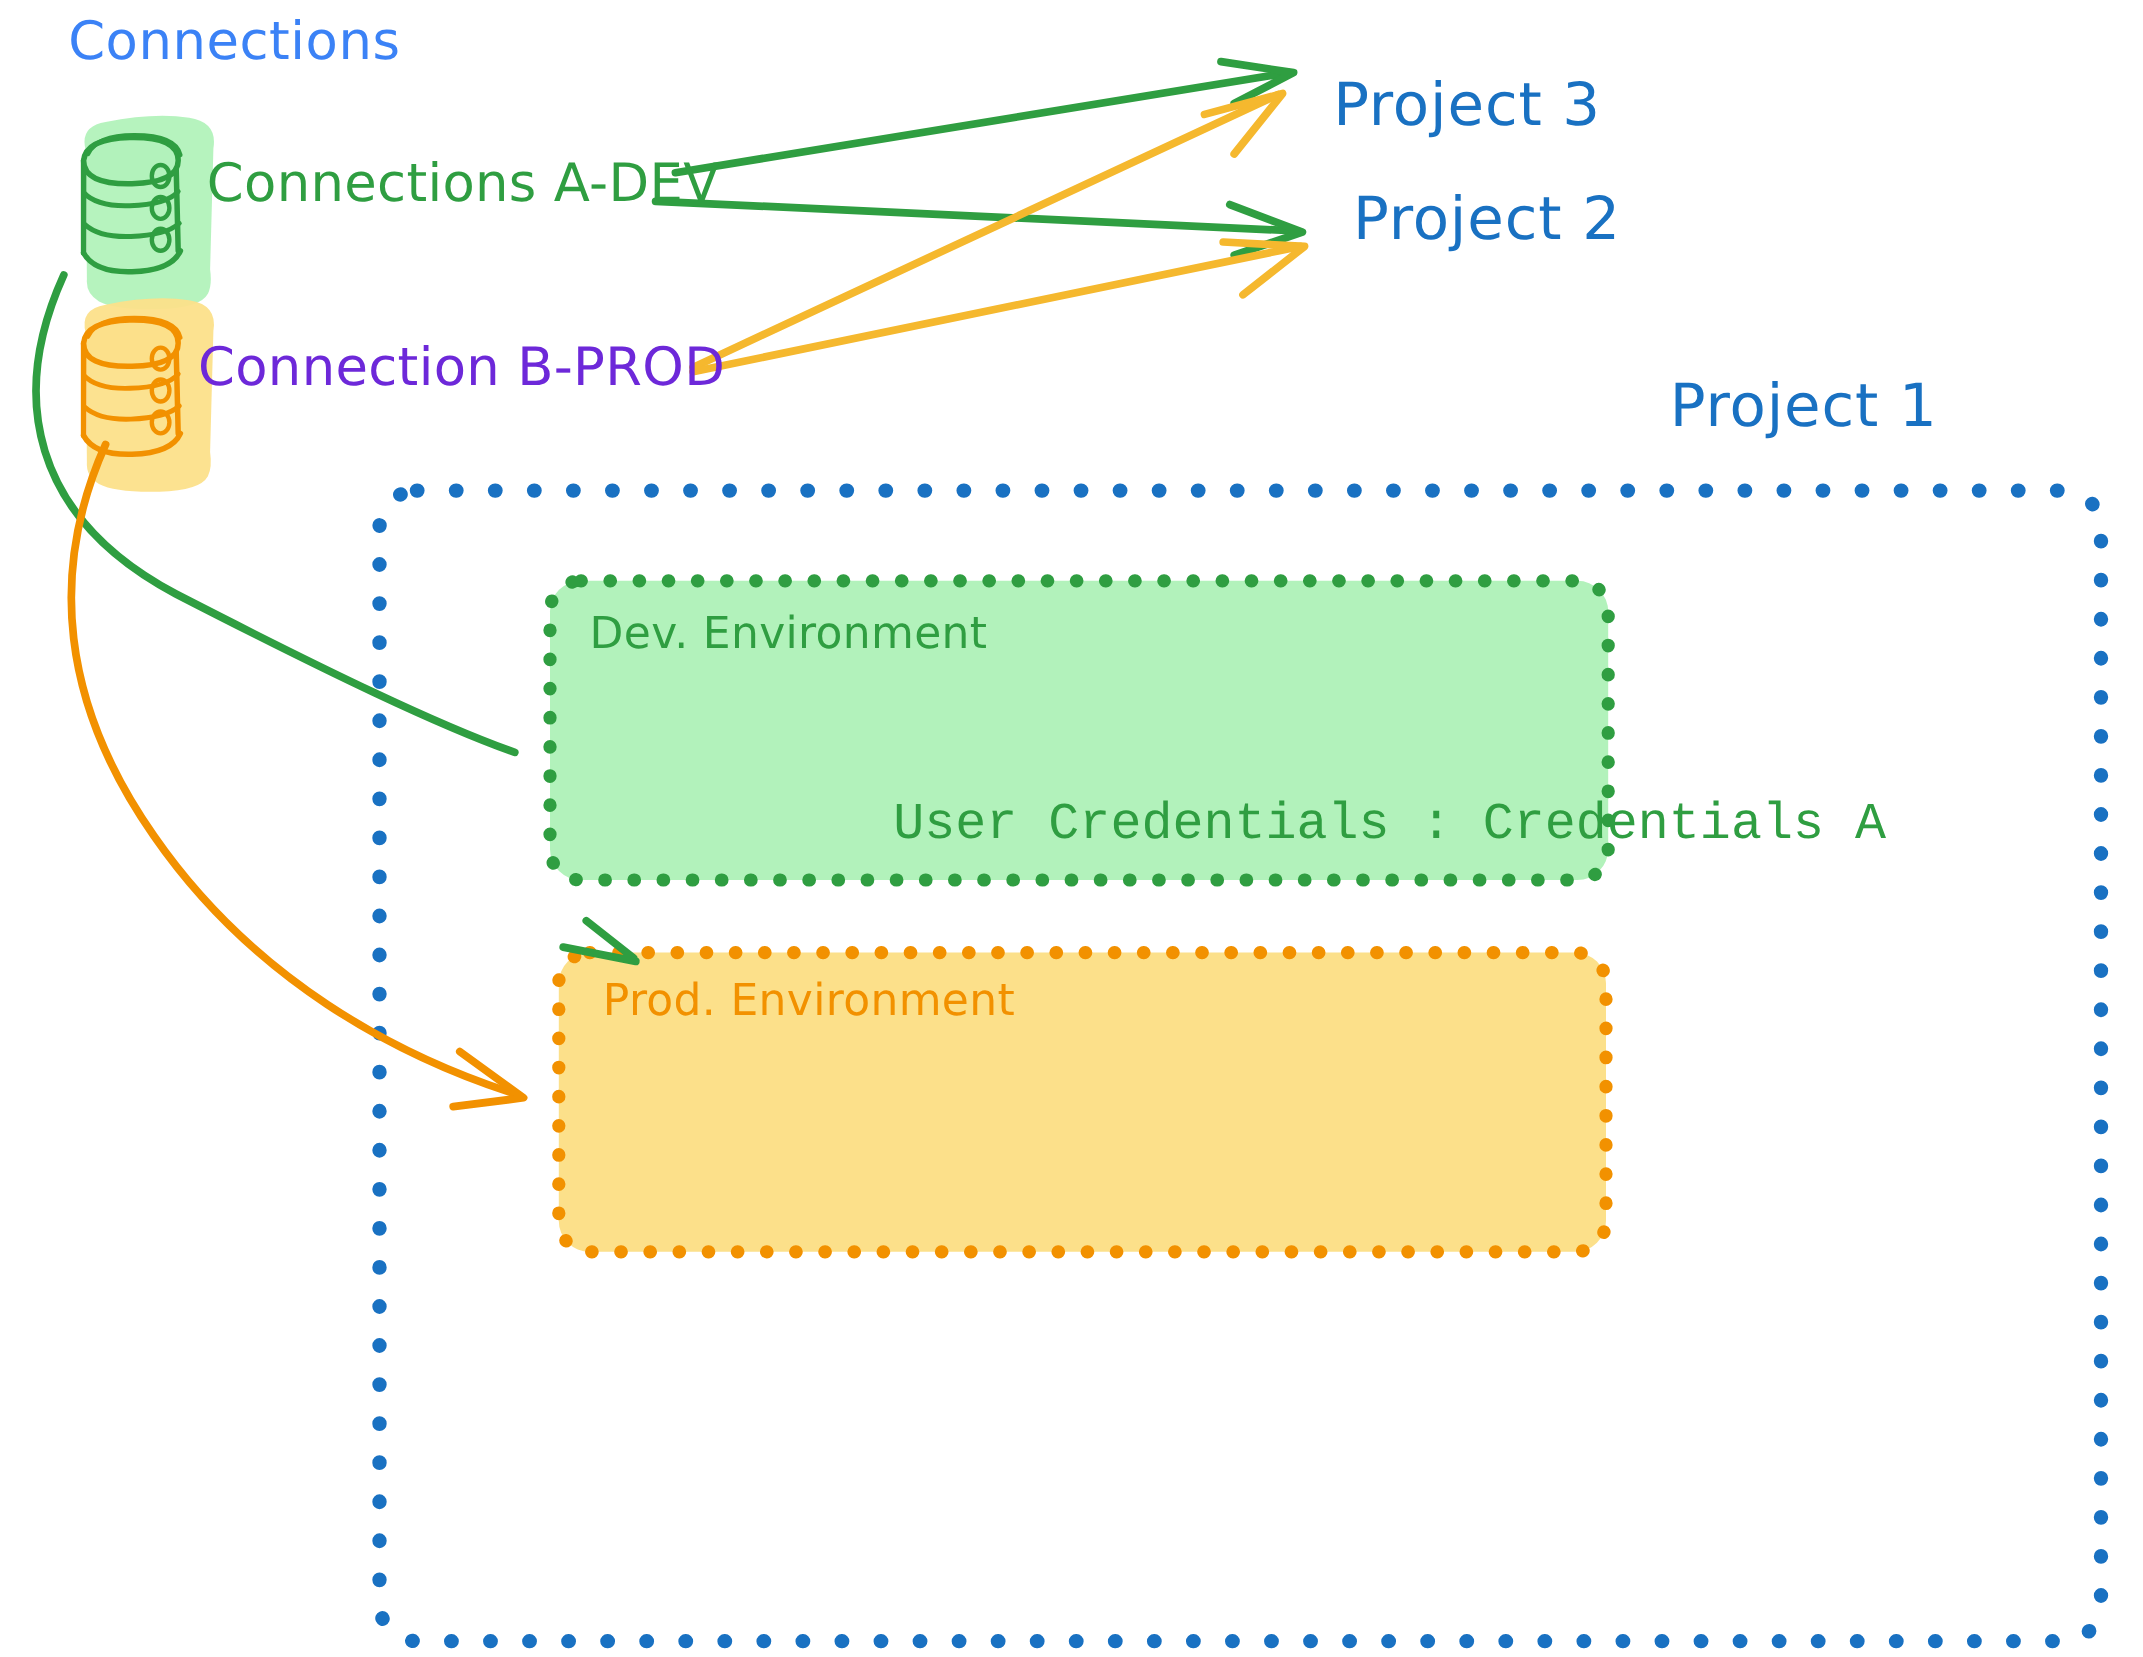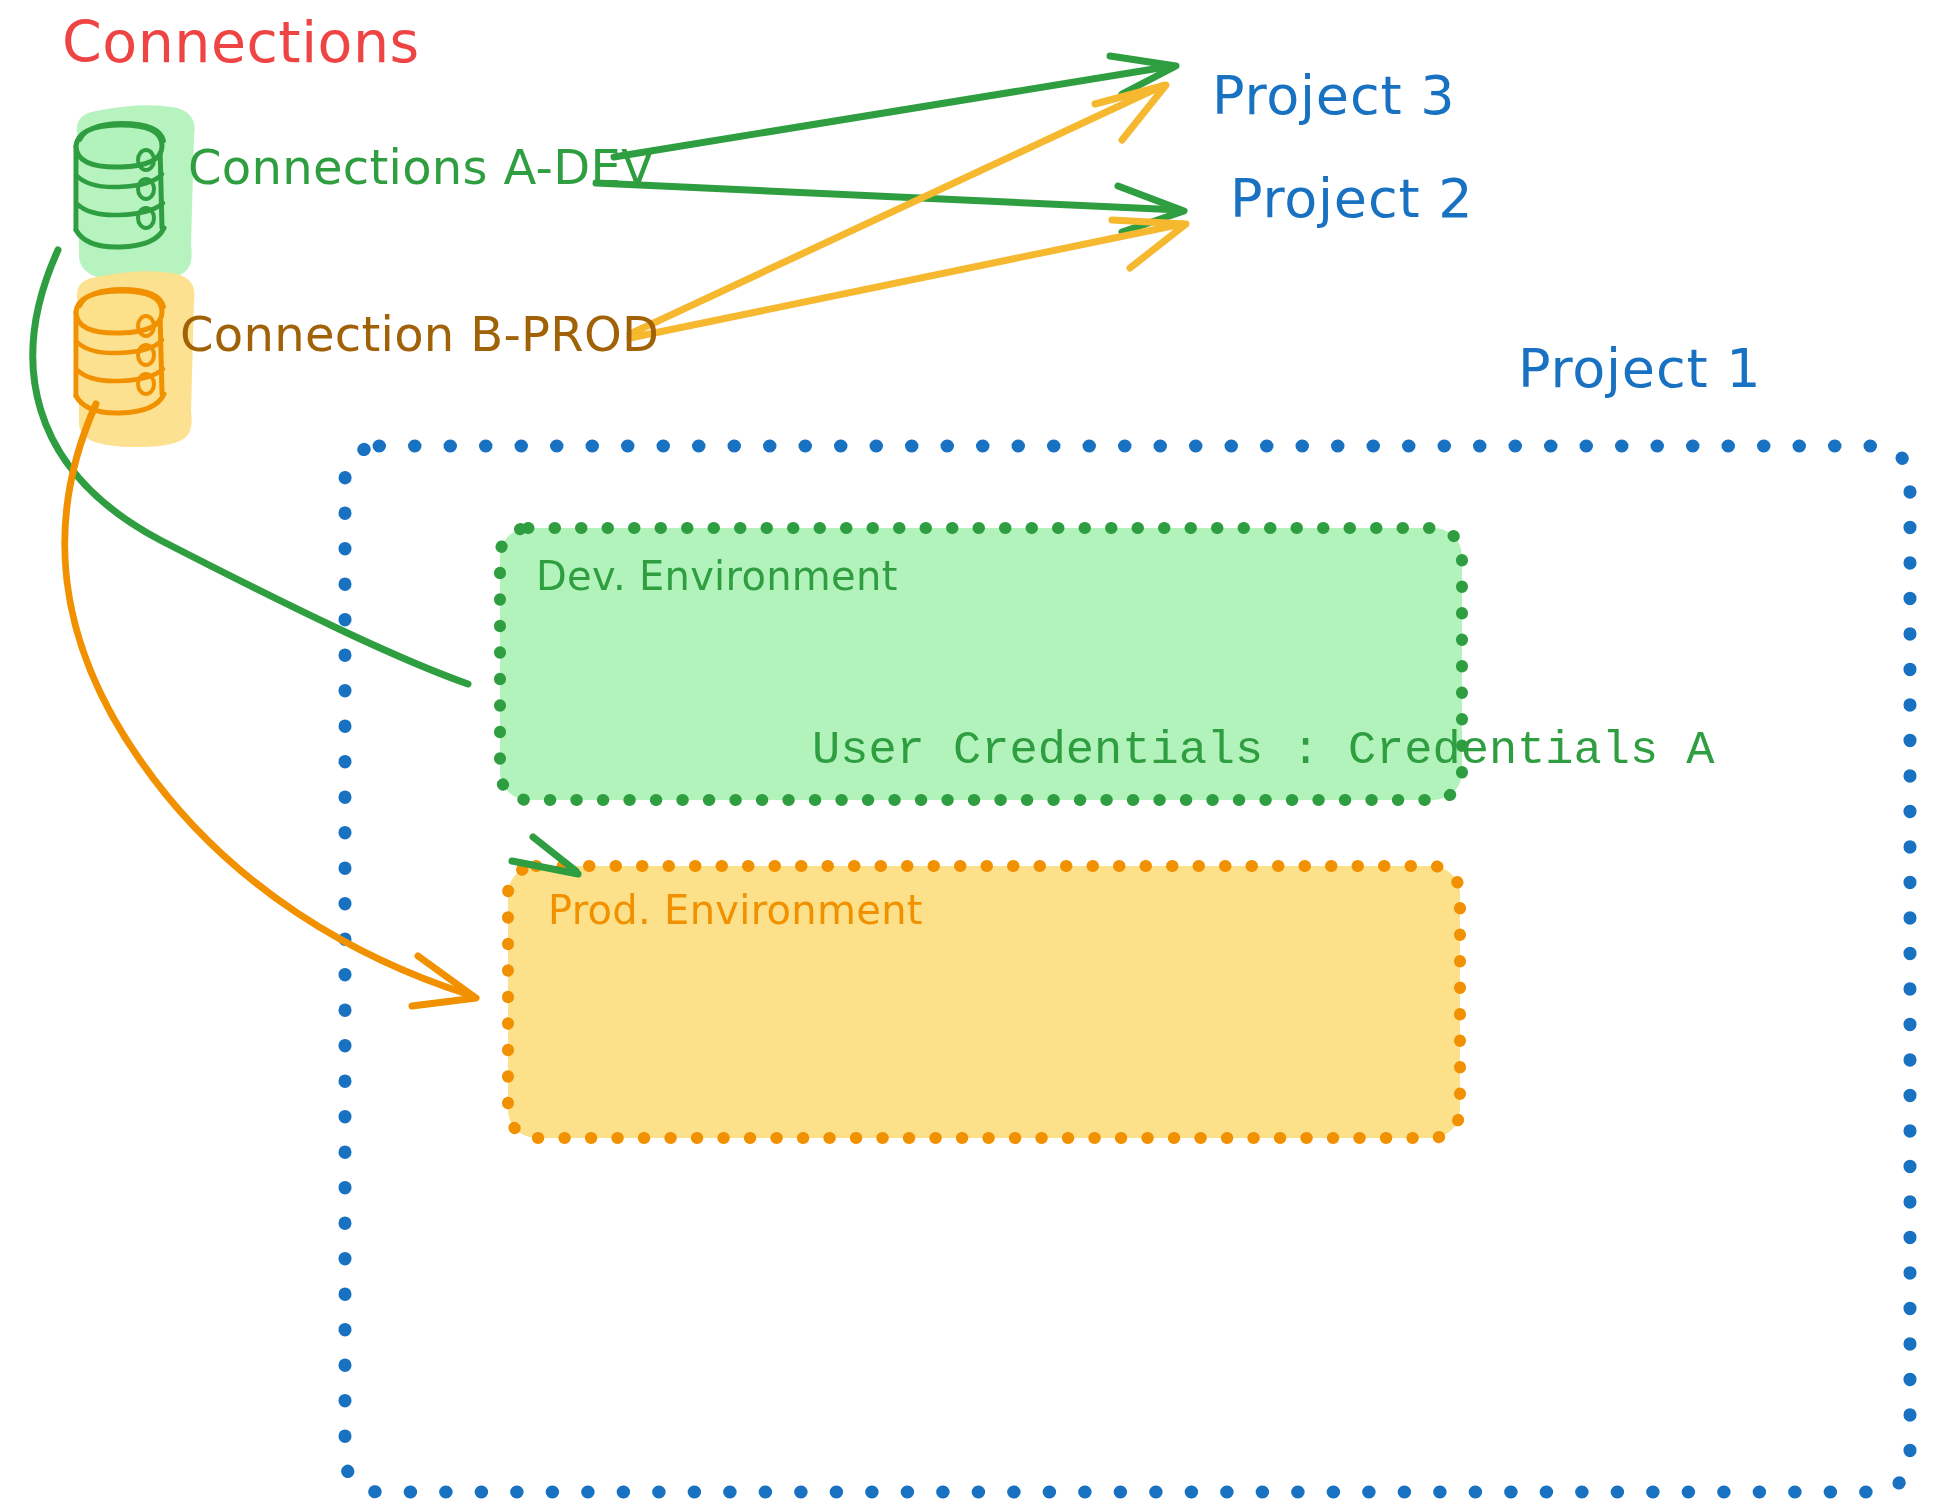--- a/index.html
+++ b/index.html
@@ -22,38 +22,38 @@
     height: 1506px;
   }
   .lbl {
     position: absolute;
     white-space: nowrap;
     line-height: 1;
   }
   .title-connections {
     left: 62px;
     top: 14px;
-    font-size: 57px;
+    font-size: 48px;
     font-family: "DejaVu Sans", sans-serif;
     font-weight: 400;
-    color: #ef4444;
+    color: #3b82f6;
     letter-spacing: 0.5px;
   }
   .conn-a-label {
     left: 188px;
     top: 143px;
     font-size: 48px;
     color: #2f9e41;
     letter-spacing: 0.3px;
   }
   .conn-b-label {
     left: 180px;
     top: 310px;
     font-size: 48px;
-    color: #a16207;
+    color: #6d28d9;
     letter-spacing: 0.3px;
   }
   .project-label {
     font-size: 54px;
     color: #1971c2;
     letter-spacing: 0.8px;
   }
   .project-3 { left: 1212px; top: 28px; margin-top: 41px; }
   .project-2 { left: 1210px; top: 172px; margin-left: 20px; }
   .project-1 { left: 1518px; top: 342px; }

